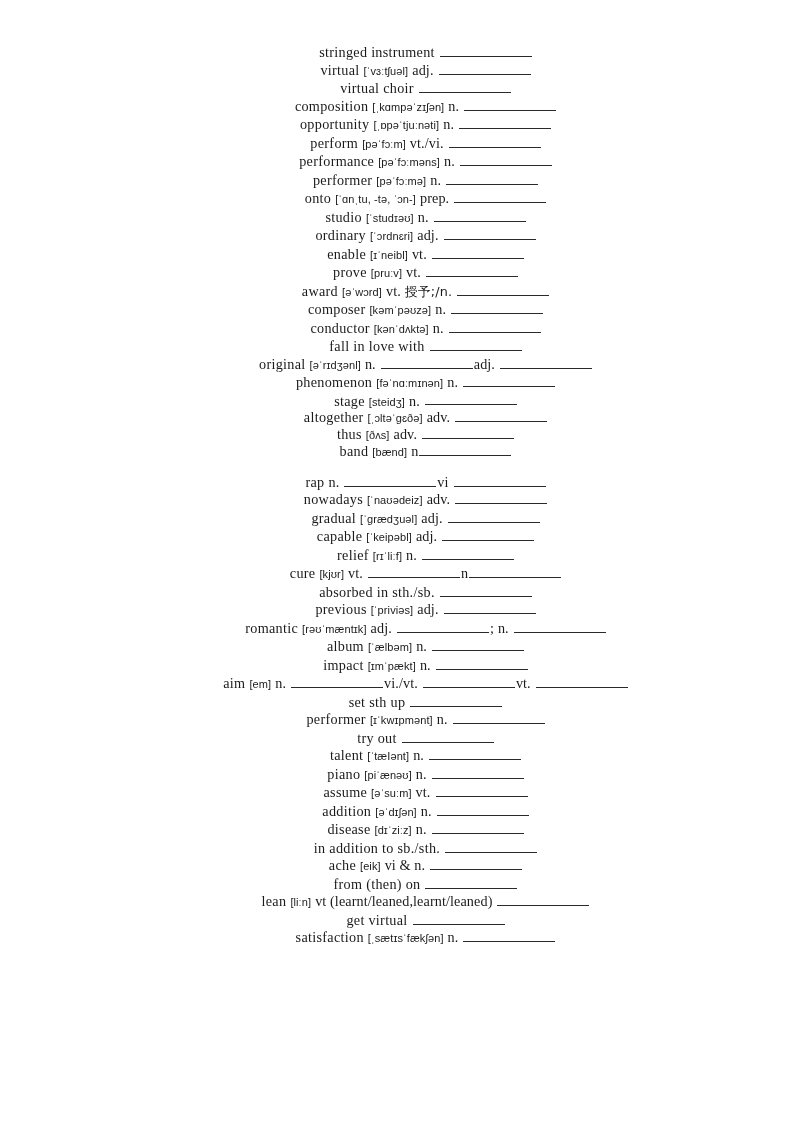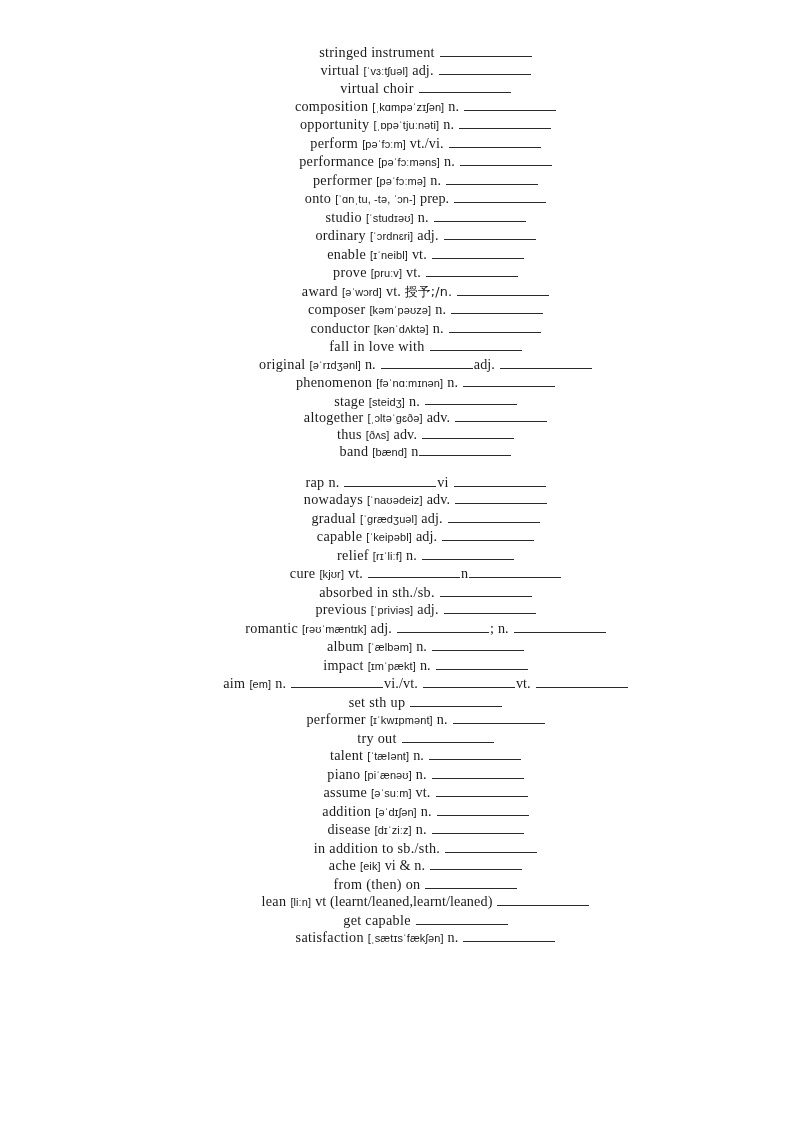--- a/index.html
+++ b/index.html
@@ -106,16 +106,16 @@
       <div class="entry"><span class="word">try out</span><span class="sp"></span><span class="blank" style="width: 92px;"></span></div>
       <div class="entry"><span class="word">talent</span><span class="sp"></span><span class="ipa">[ˈtæIənt]</span><span class="sp"></span><span class="pos">n.</span><span class="sp"></span><span class="blank" style="width: 92px;"></span></div>
       <div class="entry"><span class="word">piano</span><span class="sp"></span><span class="ipa">[piˈænəʊ]</span><span class="sp"></span><span class="pos">n.</span><span class="sp"></span><span class="blank" style="width: 92px;"></span></div>
       <div class="entry"><span class="word">assume</span><span class="sp"></span><span class="ipa">[əˈsuːm]</span><span class="sp"></span><span class="pos">vt.</span><span class="sp"></span><span class="blank" style="width: 92px;"></span></div>
       <div class="entry"><span class="word">addition</span><span class="sp"></span><span class="ipa">[əˈdɪʃən]</span><span class="sp"></span><span class="pos">n.</span><span class="sp"></span><span class="blank" style="width: 92px;"></span></div>
       <div class="entry"><span class="word">disease</span><span class="sp"></span><span class="ipa">[dɪˈziːz]</span><span class="sp"></span><span class="pos">n.</span><span class="sp"></span><span class="blank" style="width: 92px;"></span></div>
       <div class="entry"><span class="word">in addition to sb./sth.</span><span class="sp"></span><span class="blank" style="width: 92px;"></span></div>
       <div class="entry"><span class="word">ache</span><span class="sp"></span><span class="ipa">[eik]</span><span class="sp"></span><span class="pos">vi &amp; n.</span><span class="sp"></span><span class="blank" style="width: 92px;"></span></div>
       <div class="entry"><span class="word">from (then) on</span><span class="sp"></span><span class="blank" style="width: 92px;"></span></div>
       <div class="entry"><span class="word">lean</span><span class="sp"></span><span class="ipa">[liːn]</span><span class="sp"></span><span class="pos">vt (learnt/leaned,learnt/leaned)</span><span class="sp"></span><span class="blank" style="width: 92px;"></span></div>
-      <div class="entry"><span class="word">get capable</span><span class="sp"></span><span class="blank" style="width: 92px;"></span></div>
+      <div class="entry"><span class="word">get virtual</span><span class="sp"></span><span class="blank" style="width: 92px;"></span></div>
       <div class="entry"><span class="word">satisfaction</span><span class="sp"></span><span class="ipa">[ˌsætɪsˈfækʃən]</span><span class="sp"></span><span class="pos">n.</span><span class="sp"></span><span class="blank" style="width: 92px;"></span></div>
     </div>
 </div>
 
 </body></html>

